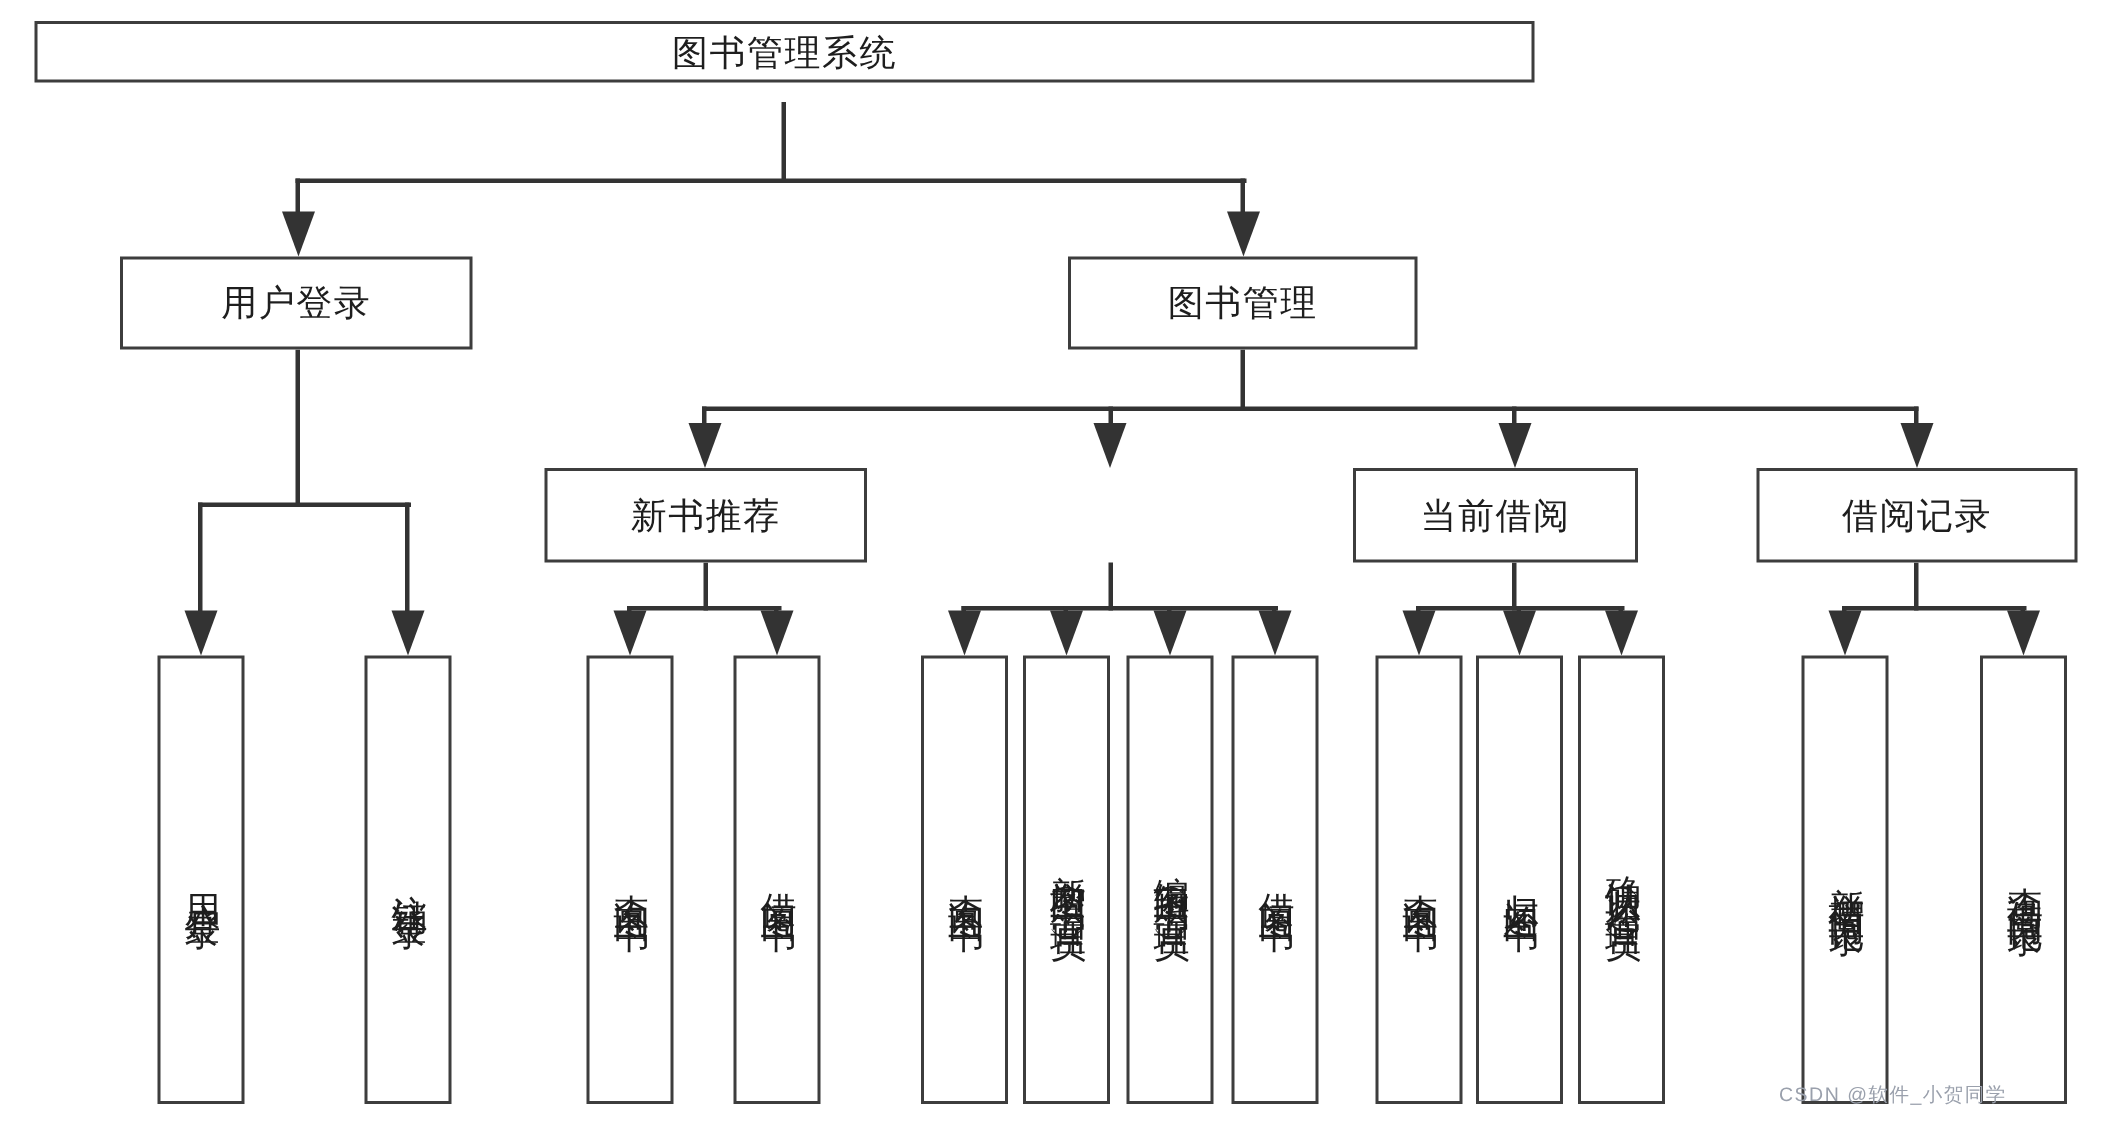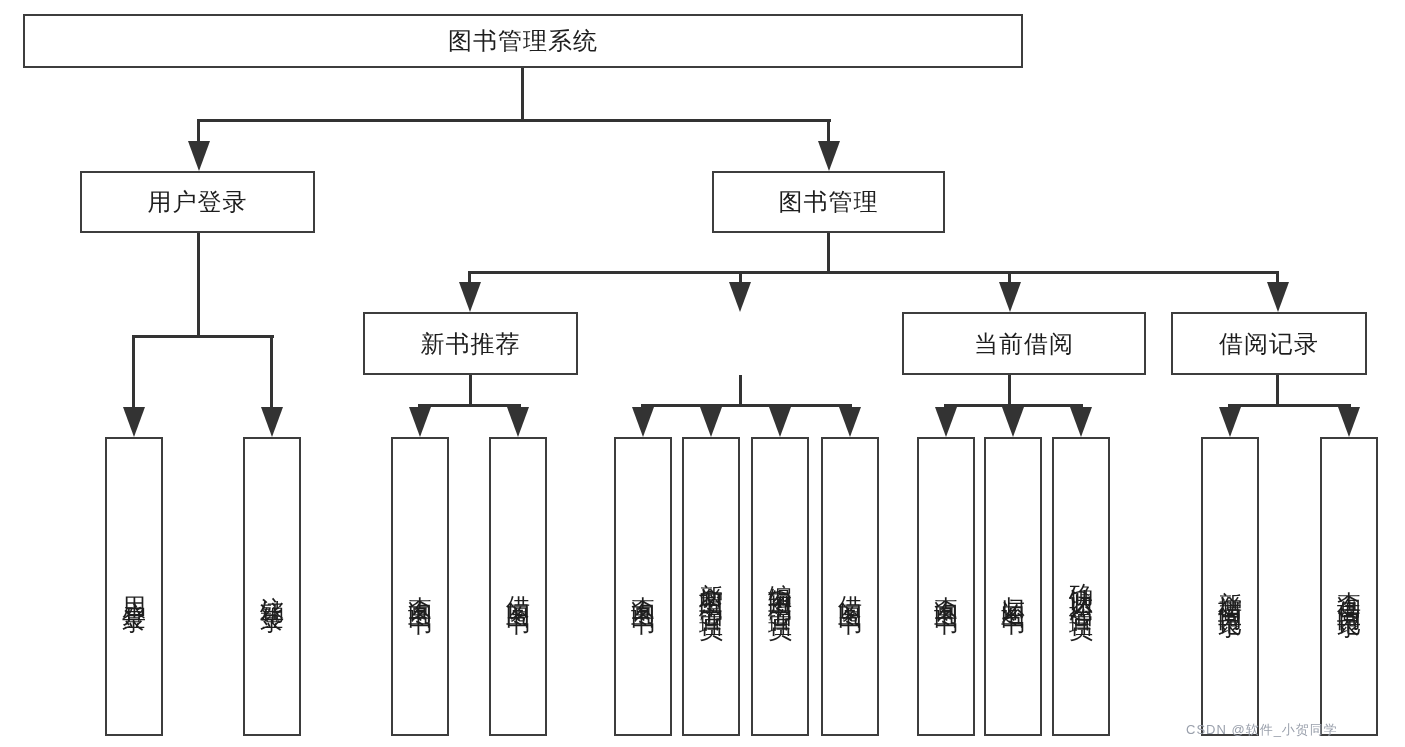--- a/index.html
+++ b/index.html
@@ -80,28 +80,28 @@
   <div class="hline" style="left:944px;top:404px;width:139px;"></div>
   <div class="vline" style="left:944px;top:404px;height:10px;"></div>
   <div class="vline" style="left:1011px;top:404px;height:10px;"></div>
   <div class="vline" style="left:1079px;top:404px;height:10px;"></div>
 
   <div class="vline" style="left:1276px;top:375px;height:32px;"></div>
   <div class="hline" style="left:1228px;top:404px;width:123px;"></div>
   <div class="vline" style="left:1228px;top:404px;height:10px;"></div>
   <div class="vline" style="left:1347px;top:404px;height:10px;"></div>
 
-  <div class="box" style="left:23px;top:14px;width:1000px;height:54px;">图书管理系统</div>
+  <div class="box" style="left:23px;top:14px;width:1000px;height:41px;">图书管理系统</div>
 
   <div class="box" style="left:80px;top:171px;width:235px;height:62px;">用户登录</div>
   <div class="box" style="left:363px;top:312px;width:215px;height:63px;">新书推荐</div>
 
   <div class="box" style="left:712px;top:171px;width:233px;height:62px;">图书管理</div>
-  <div class="box" style="left:902px;top:312px;width:244px;height:63px;">当前借阅</div>
-  <div class="box" style="left:1171px;top:312px;width:196px;height:63px;">借阅记录</div>
+  <div class="box" style="left:902px;top:312px;width:190px;height:63px;">当前借阅</div>
+  <div class="box" style="left:1171px;top:312px;width:214px;height:63px;">借阅记录</div>
 
   <div class="vbox" style="left:105px;">
     <span>用户登录</span>
   </div>
   <div class="vbox" style="left:243px;">
     <span>注销登录</span>
   </div>
 
   <div class="vbox" style="left:391px;">
     <span>查询图书</span>

